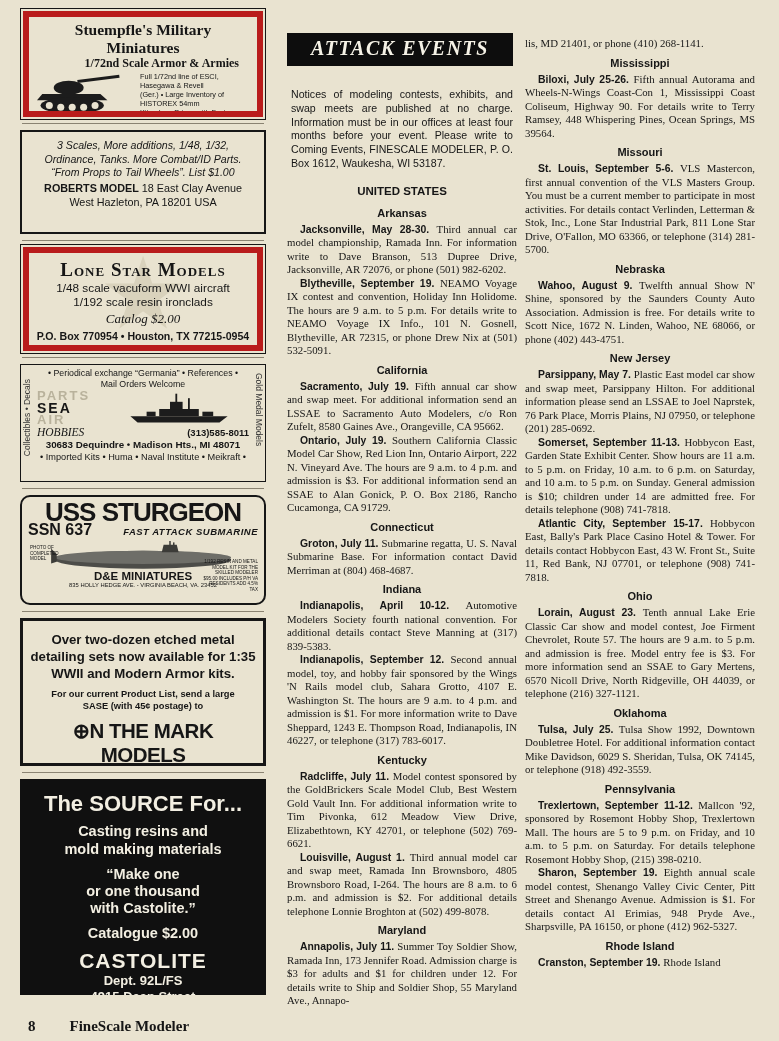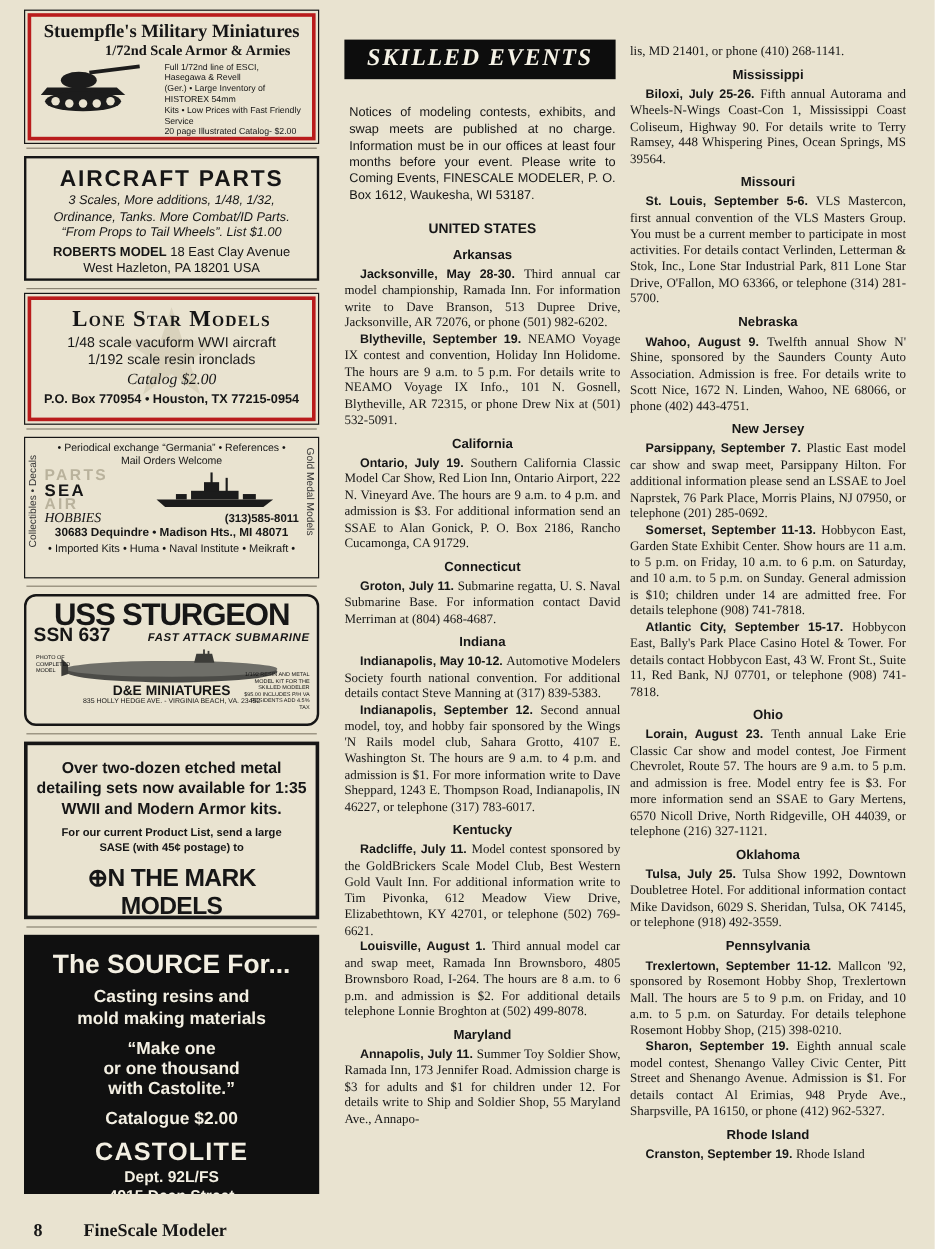--- a/index.html
+++ b/index.html
@@ -3,21 +3,21 @@
 <meta charset="utf-8">
 <title>FineScale Modeler — Coming Events</title>
 <style>
   html,body{margin:0;padding:0;}
   .page{position:relative;width:779px;height:1041px;background:#e9e3d0;overflow:hidden;
         font-family:"Liberation Sans",sans-serif;color:#161616;}
   
   .ads{position:absolute;left:20px;top:8px;width:246px;}
   .ad{box-sizing:border-box;position:relative;overflow:hidden;}
   .ad-rule{height:1px;background:#8a8372;margin:6px 2px;}
-  .dbl{border:3px solid #b91c1c;outline:1px solid #161616;outline-offset:2px;margin:3px;}
+  .dbl{border:6px solid #b91c1c;outline:1px solid #161616;outline-offset:2px;margin:3px;}
   
   .ad-stuempfle{height:106px;padding:4px 8px 3px;font-family:"Liberation Serif",serif;}
   .stu-title{font-weight:bold;font-size:15.5px;text-align:center;}
   .stu-sub{font-weight:bold;font-size:12px;text-align:right;padding-right:10px;margin-top:-1px;}
   .stu-row{display:flex;align-items:flex-start;gap:15px;margin-top:1px;}
   .stu-lines{font-family:"Liberation Sans",sans-serif;font-size:7.3px;line-height:9px;}
   .stu-addr{font-weight:bold;font-size:12px;text-align:center;margin-top:2px;}
   
   .ad-aircraft{height:104px;border:2px solid #161616;padding:7px 6px;text-align:center;}
   .ap-title{font-weight:900;font-size:19px;letter-spacing:1.5px;}
@@ -122,21 +122,20 @@
           <div>(Ger.) • Large Inventory of HISTOREX 54mm</div>
           <div>Kits • Low Prices with Fast Friendly Service</div>
           <div>20 page Illustrated Catalog- $2.00</div>
         </div>
       </div>
       <div class="stu-addr">13190 Scott Rd. • Waynesboro, PA 17268</div>
     </div>
     <div class="ad-rule"></div>
 
     <div class="ad ad-aircraft">
-      <div class="ap-title">AIRCRAFT PARTS</div>
       <div class="ap-line">3 Scales, More additions, 1/48, 1/32,</div>
       <div class="ap-line">Ordinance, Tanks. More Combat/ID Parts.</div>
       <div class="ap-line">“From Props to Tail Wheels”. List $1.00</div>
       <div class="ap-brandline">
         <span class="ap-brand">ROBERTS MODEL</span>
         <span>18 East Clay Avenue</span>
       </div>
       <div class="ap-brandline">West Hazleton, PA 18201 USA</div>
     </div>
     <div class="ad-rule"></div>
@@ -229,55 +228,56 @@
       <div class="cs-quote">or one thousand</div>
       <div class="cs-quote">with Castolite.”</div>
       <div class="cs-cat">Catalogue $2.00</div>
       <div class="cs-brand">CASTOLITE</div>
       <div class="cs-small">Dept. 92L/FS</div>
       <div class="cs-small">4915 Dean Street</div>
 
     </div>
   </div>
 
-  <div class="events-header">SKILLED EVENTS</div>
+  <div class="events-header">ATTACK EVENTS</div>
 
   <div class="col col-mid">
     <p class="intro">Notices of modeling contests, exhibits, and swap meets are published at no charge. Information must be in our offices at least four months before your event. Please write to Coming Events, FINESCALE MODELER, P. O. Box 1612, Waukesha, WI 53187.</p>
     <div class="country">UNITED STATES</div>
     <div>
         <div class="state-heading">Arkansas</div>
         <p class="event"><b class="lead">Jacksonville, May 28-30. </b>Third annual car model championship, Ramada Inn. For information write to Dave Branson, 513 Dupree Drive, Jacksonville, AR 72076, or phone (501) 982-6202.</p>
         <p class="event"><b class="lead">Blytheville, September 19. </b>NEAMO Voyage IX contest and convention, Holiday Inn Holidome. The hours are 9 a.m. to 5 p.m. For details write to NEAMO Voyage IX Info., 101 N. Gosnell, Blytheville, AR 72315, or phone Drew Nix at (501) 532-5091.</p>
         <div class="state-heading">California</div>
+        <p class="event"><b class="lead">Sacramento, July 19. </b>Fifth annual car show and swap meet. For additional information send an LSSAE to Sacramento Auto Modelers, c/o Ron Zufelt, 8580 Gaines Ave., Orangeville, CA 95662.</p>
         <p class="event"><b class="lead">Ontario, July 19. </b>Southern California Classic Model Car Show, Red Lion Inn, Ontario Airport, 222 N. Vineyard Ave. The hours are 9 a.m. to 4 p.m. and admission is $3. For additional information send an SSAE to Alan Gonick, P. O. Box 2186, Rancho Cucamonga, CA 91729.</p>
         <div class="state-heading">Connecticut</div>
         <p class="event"><b class="lead">Groton, July 11. </b>Submarine regatta, U. S. Naval Submarine Base. For information contact David Merriman at (804) 468-4687.</p>
         <div class="state-heading">Indiana</div>
-        <p class="event"><b class="lead">Indianapolis, May 10-12. </b>Automotive Modelers Society fourth national convention. For additional details contact Steve Manning at (317) 839-5383.</p>
+        <p class="event"><b class="lead">Indianapolis, April 10-12. </b>Automotive Modelers Society fourth national convention. For additional details contact Steve Manning at (317) 839-5383.</p>
         <p class="event"><b class="lead">Indianapolis, September 12. </b>Second annual model, toy, and hobby fair sponsored by the Wings 'N Rails model club, Sahara Grotto, 4107 E. Washington St. The hours are 9 a.m. to 4 p.m. and admission is $1. For more information write to Dave Sheppard, 1243 E. Thompson Road, Indianapolis, IN 46227, or telephone (317) 783-6017.</p>
         <div class="state-heading">Kentucky</div>
         <p class="event"><b class="lead">Radcliffe, July 11. </b>Model contest sponsored by the GoldBrickers Scale Model Club, Best Western Gold Vault Inn. For additional information write to Tim Pivonka, 612 Meadow View Drive, Elizabethtown, KY 42701, or telephone (502) 769-6621.</p>
         <p class="event"><b class="lead">Louisville, August 1. </b>Third annual model car and swap meet, Ramada Inn Brownsboro, 4805 Brownsboro Road, I-264. The hours are 8 a.m. to 6 p.m. and admission is $2. For additional details telephone Lonnie Broghton at (502) 499-8078.</p>
         <div class="state-heading">Maryland</div>
         <p class="event"><b class="lead">Annapolis, July 11. </b>Summer Toy Soldier Show, Ramada Inn, 173 Jennifer Road. Admission charge is $3 for adults and $1 for children under 12. For details write to Ship and Soldier Shop, 55 Maryland Ave., Annapo-</p>
       </div>
   </div>
 
   <div class="col col-right">
     <div>
         <p class="event continuation">lis, MD 21401, or phone (410) 268-1141.</p>
         <div class="state-heading">Mississippi</div>
         <p class="event"><b class="lead">Biloxi, July 25-26. </b>Fifth annual Autorama and Wheels-N-Wings Coast-Con 1, Mississippi Coast Coliseum, Highway 90. For details write to Terry Ramsey, 448 Whispering Pines, Ocean Springs, MS 39564.</p>
         <div class="state-heading">Missouri</div>
         <p class="event"><b class="lead">St. Louis, September 5-6. </b>VLS Mastercon, first annual convention of the VLS Masters Group. You must be a current member to participate in most activities. For details contact Verlinden, Letterman &amp; Stok, Inc., Lone Star Industrial Park, 811 Lone Star Drive, O'Fallon, MO 63366, or telephone (314) 281-5700.</p>
         <div class="state-heading">Nebraska</div>
         <p class="event"><b class="lead">Wahoo, August 9. </b>Twelfth annual Show N' Shine, sponsored by the Saunders County Auto Association. Admission is free. For details write to Scott Nice, 1672 N. Linden, Wahoo, NE 68066, or phone (402) 443-4751.</p>
         <div class="state-heading">New Jersey</div>
-        <p class="event"><b class="lead">Parsippany, September 7. </b>Plastic East model car show and swap meet, Parsippany Hilton. For additional information please send an LSSAE to Joel Naprstek, 76 Park Place, Morris Plains, NJ 07950, or telephone (201) 285-0692.</p>
+        <p class="event"><b class="lead">Parsippany, May 7. </b>Plastic East model car show and swap meet, Parsippany Hilton. For additional information please send an LSSAE to Joel Naprstek, 76 Park Place, Morris Plains, NJ 07950, or telephone (201) 285-0692.</p>
         <p class="event"><b class="lead">Somerset, September 11-13. </b>Hobbycon East, Garden State Exhibit Center. Show hours are 11 a.m. to 5 p.m. on Friday, 10 a.m. to 6 p.m. on Saturday, and 10 a.m. to 5 p.m. on Sunday. General admission is $10; children under 14 are admitted free. For details telephone (908) 741-7818.</p>
         <p class="event"><b class="lead">Atlantic City, September 15-17. </b>Hobbycon East, Bally's Park Place Casino Hotel &amp; Tower. For details contact Hobbycon East, 43 W. Front St., Suite 11, Red Bank, NJ 07701, or telephone (908) 741-7818.</p>
         <div class="state-heading">Ohio</div>
         <p class="event"><b class="lead">Lorain, August 23. </b>Tenth annual Lake Erie Classic Car show and model contest, Joe Firment Chevrolet, Route 57. The hours are 9 a.m. to 5 p.m. and admission is free. Model entry fee is $3. For more information send an SSAE to Gary Mertens, 6570 Nicoll Drive, North Ridgeville, OH 44039, or telephone (216) 327-1121.</p>
         <div class="state-heading">Oklahoma</div>
         <p class="event"><b class="lead">Tulsa, July 25. </b>Tulsa Show 1992, Downtown Doubletree Hotel. For additional information contact Mike Davidson, 6029 S. Sheridan, Tulsa, OK 74145, or telephone (918) 492-3559.</p>
         <div class="state-heading">Pennsylvania</div>
         <p class="event"><b class="lead">Trexlertown, September 11-12. </b>Mallcon '92, sponsored by Rosemont Hobby Shop, Trexlertown Mall. The hours are 5 to 9 p.m. on Friday, and 10 a.m. to 5 p.m. on Saturday. For details telephone Rosemont Hobby Shop, (215) 398-0210.</p>
         <p class="event"><b class="lead">Sharon, September 19. </b>Eighth annual scale model contest, Shenango Valley Civic Center, Pitt Street and Shenango Avenue. Admission is $1. For details contact Al Erimias, 948 Pryde Ave., Sharpsville, PA 16150, or phone (412) 962-5327.</p>
         <div class="state-heading">Rhode Island</div>

